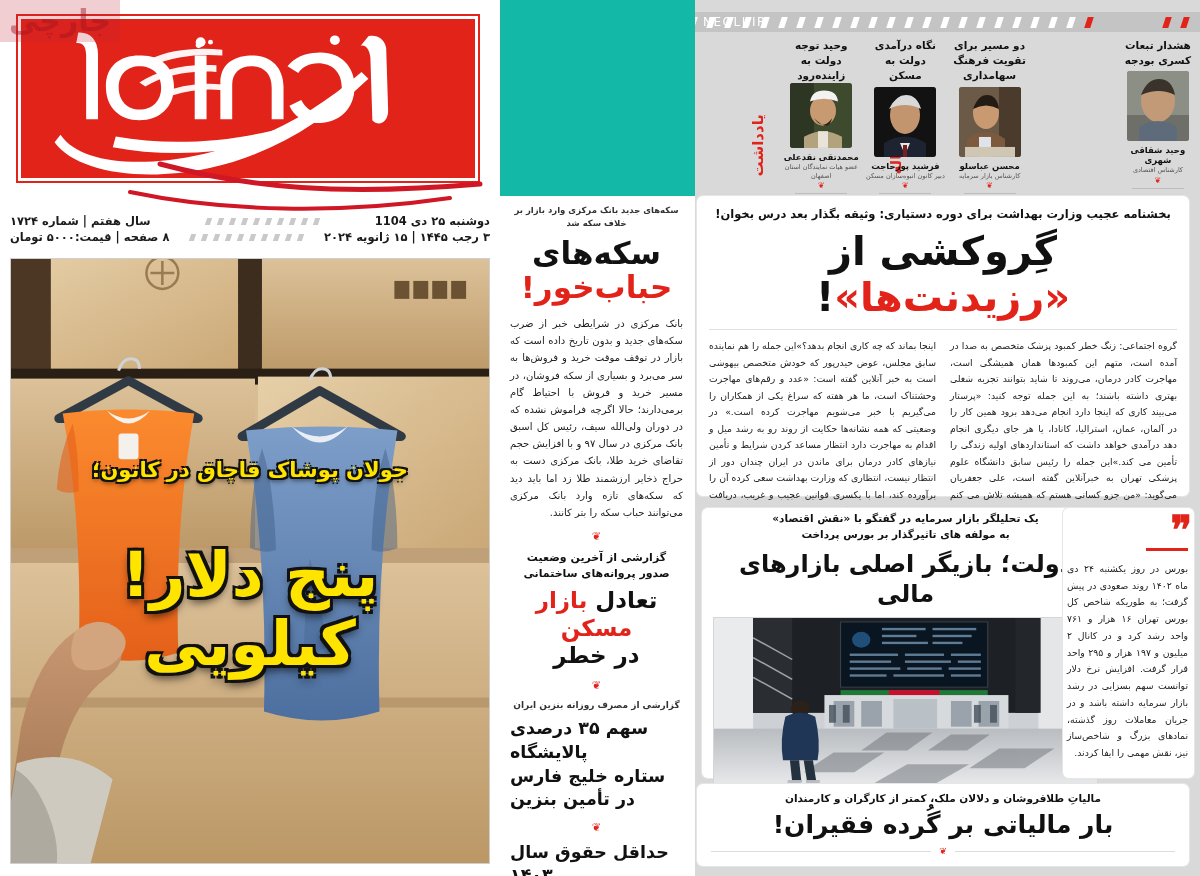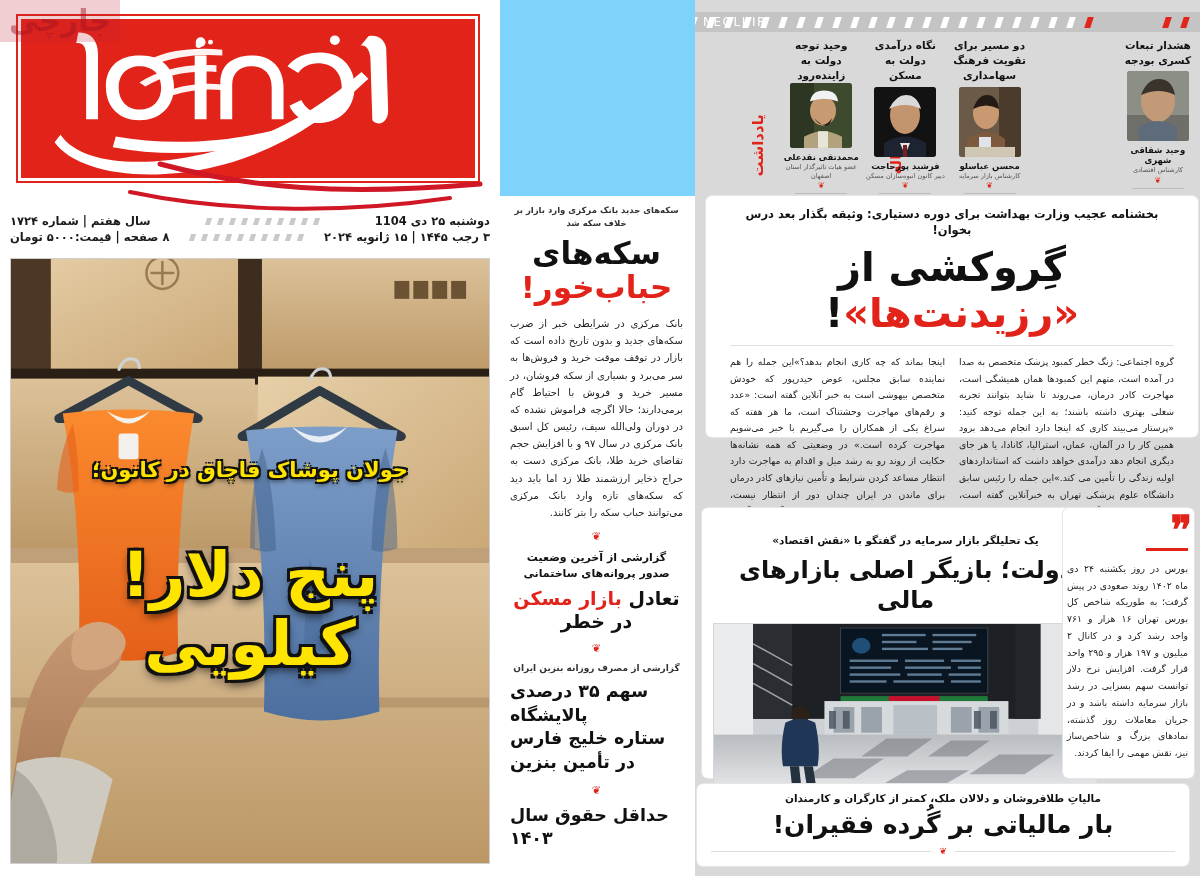--- a/index.html
+++ b/index.html
@@ -1,21 +1,21 @@
 <!DOCTYPE html>
 <html lang="fa" dir="rtl"><head>
 <meta charset="utf-8">
 <style>
   *{box-sizing:border-box;margin:0;padding:0;}
   html,body{background:#d8d8d8;}
   body{
     font-family:"DejaVu Sans","Liberation Sans",sans-serif;
     width:1200px;height:876px;position:relative;overflow:hidden;
   }
-  .page{position:absolute;inset:0;background:#7dd3fc;}
+  .page{position:absolute;inset:0;background:#14b8a6;}
 
   
   .left-panel{position:absolute;left:0;top:0;width:500px;height:876px;background:#ffffff;}
   .watermark{position:absolute;left:0;top:0;width:120px;height:42px;background:rgba(190,30,45,.22);
     overflow:hidden;z-index:6;}
   .watermark span{display:block;text-align:center;line-height:42px;font-size:30px;font-weight:bold;
     color:rgba(160,20,30,.45);letter-spacing:-2px;}
 
   .masthead{position:absolute;left:10px;top:8px;width:480px;height:190px;}
   .masthead-box{position:absolute;left:8px;top:8px;width:460px;height:165px;background:#e2231a;
@@ -45,21 +45,21 @@
 
   
   .mid-col{position:absolute;left:500px;top:196px;width:195px;height:680px;background:#fff;
     padding:8px 12px 0 10px;}
   .mid-kicker{font-size:8.5px;color:#333;text-align:center;line-height:1.5;margin-bottom:6px;font-weight:bold;}
   .mid-h1{font-size:31px;font-weight:bold;color:#111;text-align:center;line-height:1.12;letter-spacing:-0.5px;}
   .mid-h1 .red{color:#e2231a;}
   .mid-body{font-size:10px;line-height:1.72;color:#1c1c1c;text-align:justify;margin-top:10px;}
   .sep{display:block;text-align:center;color:#e2231a;font-size:11px;margin:9px 0 7px;}
   .mid-k2{font-size:11px;font-weight:bold;color:#111;text-align:center;line-height:1.45;}
-  .mid-h2{font-size:19px;font-weight:bold;color:#111;text-align:center;line-height:1.2;margin-top:5px;}
+  .mid-h2{font-size:23px;font-weight:bold;color:#111;text-align:center;line-height:1.2;margin-top:5px;}
   .mid-h2 .red{color:#e2231a;}
   .mid-h3{font-size:17.5px;font-weight:bold;color:#111;text-align:left;line-height:1.35;margin-top:5px;}
   .mid-k3{font-size:9px;font-weight:bold;color:#333;text-align:center;line-height:1.5;}
 
   
   .right-wrap{position:absolute;left:695px;top:0;width:505px;height:876px;background:#d9d9d9;}
 
   .filmstrip{position:absolute;left:0;top:12px;width:505px;height:20px;background:#c4c4c4;
     display:flex;align-items:center;gap:0;overflow:hidden;}
   .neolir{position:absolute;right:auto;left:8px;top:12px;height:20px;display:flex;align-items:center;
@@ -76,32 +76,32 @@
   .colm-name{font-size:8.5px;font-weight:bold;color:#111;margin-top:4px;text-align:center;}
   .colm-role{font-size:6.5px;color:#555;margin-top:1px;text-align:center;line-height:1.3;padding:0 2px;}
   .colm-mark{color:#e2231a;font-size:8px;margin-top:1px;}
   .colm-rule{width:52px;height:1px;background:#bdbdbd;margin-top:3px;}
   .vstamp{position:absolute;width:50px;text-align:center;font-size:15px;font-weight:bold;color:#e2231a;
     transform:rotate(-90deg);}
   .stamp-sar{top:92px;right:195px;}
   .stamp-yad{top:96px;right:-4px;}
 
   .card{background:#ffffff;border-radius:6px;box-shadow:0 0 0 1px #e6e6e6;position:absolute;}
-  .lead{left:11px;top:196px;width:492px;height:241px;padding:10px 24px 8px;}
+  .lead{left:2px;top:196px;width:492px;height:300px;padding:10px 12px 8px;}
   .lead-kicker{font-size:11.5px;font-weight:bold;color:#111;text-align:center;line-height:1.4;}
   .lead-head{font-size:40px;font-weight:bold;color:#111;text-align:center;line-height:1.15;margin-top:6px;
     letter-spacing:-1px;}
   .lead-head .red{color:#e2231a;}
   .lead-rule{height:1px;background:#e0e0e0;margin:9px 0 8px;}
   .lead-body{display:flex;direction:rtl;gap:14px;font-size:9.3px;line-height:1.78;color:#1c1c1c;
     text-align:justify;}
   .lead-body .c{flex:1;}
   .lead-mark{color:#e2231a;font-size:9px;margin-top:2px;}
 
-  .bourse{left:7px;top:508px;width:407px;height:270px;padding:25px 11px 6px;}
+  .bourse{left:7px;top:508px;width:407px;height:270px;padding:3px 11px 6px;}
   .b-kicker{font-size:10.5px;font-weight:bold;color:#111;text-align:center;line-height:1.5;}
   .b-head{font-size:24px;font-weight:bold;color:#111;text-align:center;line-height:1.25;margin-top:6px;}
   .b-photo{margin-top:8px;width:100%;height:168px;position:relative;overflow:hidden;background:#cfd2d6;
     border:1px solid #d6d6d6;}
   .b-photo svg{position:absolute;inset:0;width:100%;height:100%;}
 
   .quote-col{position:absolute;left:368px;top:508px;width:131px;height:270px;padding:6px 6px 0 4px;}
   .qmark{font-size:40px;color:#e2231a;font-weight:bold;line-height:.8;text-align:right;letter-spacing:-4px;
     font-family:"DejaVu Serif",serif;}
   .qmark-rule{width:42px;height:3px;background:#e2231a;margin-top:2px;}
@@ -412,21 +412,21 @@
             <rect width="62" height="70" fill="#3d4a2e"></rect>
             <rect x="0" y="0" width="24" height="70" fill="#2c3622"></rect>
             <ellipse cx="33" cy="30" rx="13" ry="16" fill="#c79a72"></ellipse>
             <path d="M20 20 q2 -12 14 -12 q13 0 14 12 q-14 -6 -28 0 Z" fill="#f2f2f2"></path>
             <path d="M24 38 q9 14 18 0 q-3 16 -18 0 Z" fill="#2a2018"></path>
             <path d="M14 58 q19 -12 38 0 l0 12 l-38 0 Z" fill="#b3a27e"></path>
             <rect x="28" y="52" width="10" height="18" fill="#e9e4d8"></rect>
           </svg>
         </div>
         <div class="colm-name">محمدتقی نقدعلی</div>
-        <div class="colm-role">عضو هیات تاثیرگذار استان اصفهان</div>
+        <div class="colm-role">عضو هیات نمایندگان استان اصفهان</div>
         <span class="colm-mark">❦</span>
         <div class="colm-rule"></div>
       </div>
 
       <div class="colm">
         <div class="vstamp stamp-yad">یادداشت</div>
       </div>
     </div>
 
     <div class="card lead">
@@ -438,20 +438,21 @@
       <div class="lead-body">
         <div class="c">گروه اجتماعی: زنگ خطر کمبود پزشک متخصص به صدا در آمده است، متهم این کمبودها همان همیشگی است، مهاجرت کادر درمان، می‌روند تا شاید بتوانند تجربه شغلی بهتری داشته باشند؛ به این جمله توجه کنید: «پرستار می‌بیند کاری که اینجا دارد انجام می‌دهد برود همین کار را در آلمان، عمان، استرالیا، کانادا، یا هر جای دیگری انجام دهد درآمدی خواهد داشت که استانداردهای اولیه زندگی را تأمین می کند.»این جمله را رئیس سابق دانشگاه علوم پزشکی تهران به خبرآنلاین گفته است، علی جعفریان می‌گوید: «من جزو کسانی هستم که همیشه تلاش می کنم نظر دانشجو و پزشک را تغییر دهم تا مهاجرت نکند، اما الان چند سال هست که این کار را نمی کنم، برای این که نمی‌توانم از نظرم دفاع کنم، بگویم</div>
         <div class="c">اینجا بماند که چه کاری انجام بدهد؟»این جمله را هم نماینده سابق مجلس، عوض حیدرپور که خودش متخصص بیهوشی است به خبر آنلاین گفته است: «عدد و رقم‌های مهاجرت وحشتناک است، ما هر هفته که سراغ یکی از همکاران را می‌گیریم با خبر می‌شویم مهاجرت کرده است.»
 در وضعیتی که همه نشانه‌ها حکایت از روند رو به رشد میل و اقدام به مهاجرت دارد انتظار مساعد کردن شرایط و تأمین نیازهای کادر درمان برای ماندن در ایران چندان دور از انتظار نیست، انتظاری که وزارت بهداشت سعی کرده آن را برآورده کند، اما با یکسری قوانین عجیب و غریب، دریافت ضمانت و وثیقه‌های سنگین از رزیدنت‌ها برای این که بعد از پایان تحصیل نه تنها در ایران بمانند...</div>
       </div>
       <div class="lead-mark">❦</div>
     </div>
 
     <div class="card bourse">
       <div class="b-kicker">یک تحلیلگر بازار سرمایه در گفتگو با «نقش اقتصاد»</div>
+      <div class="b-kicker">به مولفه های تاثیرگذار بر بورس پرداخت</div>
       <div class="b-head">دولت؛ بازیگر اصلی بازارهای مالی</div>
       <div class="b-photo">
         <svg viewBox="0 0 333 168" preserveAspectRatio="none" aria-hidden="true">
           <defs>
             <linearGradient id="flr" x1="0" y1="0" x2="0" y2="1">
               <stop offset="0" stop-color="#b9bcc0"></stop>
                 <stop offset="1" stop-color="#e6e8ea"></stop>
             </linearGradient>
           </defs>
           <rect width="333" height="168" fill="#cdd1d5"></rect>

